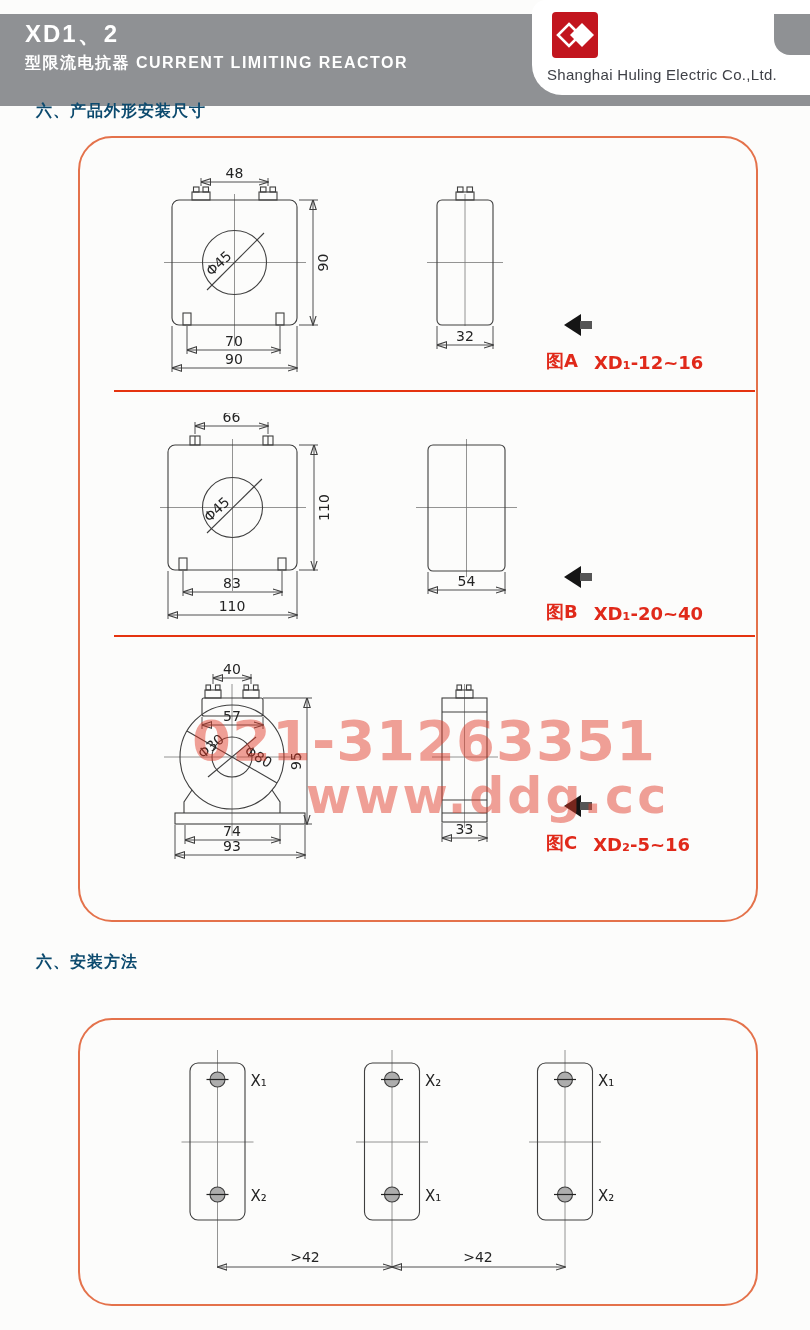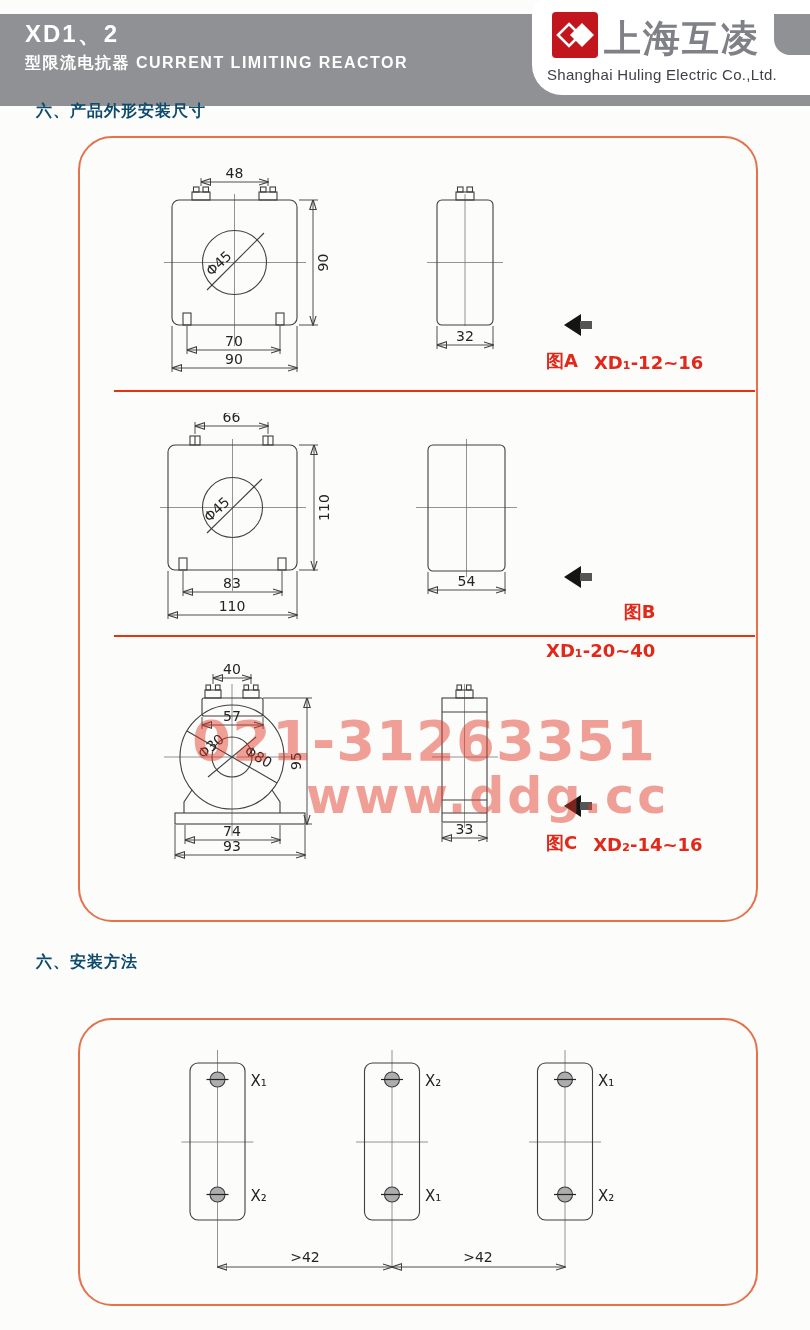--- a/index.html
+++ b/index.html
@@ -31,21 +31,21 @@
   .fig .cl{stroke:#787878;stroke-width:.8;}
   .fig .xl,.fig .dim{stroke:#3c3c3c;stroke-width:.9;}
   .fig text{fill:#242424;font-size:14px;text-anchor:middle;
             font-family:"DejaVu Sans","Liberation Sans",sans-serif;}
   .fig .plbl{font-size:15px;text-anchor:start;}
   .fig .screw{fill:#adadad;stroke:#3c3c3c;}
   .fig .slot{stroke:#222222;stroke-width:1.2;}
   
   .figlabel{position:absolute;left:546px;display:flex;gap:16px;font-size:18px;font-weight:bold;
             color:#e0291a;font-family:"DejaVu Sans","Liberation Sans",sans-serif;align-items:flex-end;}
-  .lA{top:349px;} .lB{top:600px;flex-direction:column;} .lC{top:831px;}
+  .lA{top:349px;} .lB{top:600px;} .lC{top:831px;}
   .ptr{position:absolute;left:564px;}
   .pA{top:313px;} .pB{top:565px;} .pC{top:794px;}
   
   .wm{position:absolute;color:rgba(226,58,40,0.48);font-weight:bold;white-space:nowrap;pointer-events:none;
       font-family:"DejaVu Sans","Liberation Sans",sans-serif;z-index:30;}
   .wm1{left:176px;top:358px;font-size:56px;letter-spacing:17px;}
   .wm2{left:192px;top:708px;font-size:56px;letter-spacing:1px;}
   .wm3{left:306px;top:768px;font-size:49px;letter-spacing:3px;}
 </style>
 </head>
@@ -57,21 +57,20 @@
     <div class="hdr-model">XD1、2</div>
     <div class="hdr-type">型限流电抗器 CURRENT LIMITING REACTOR</div>
   </div>
   <div class="hdr-white"></div>
   <div class="hdr-tab"></div>
   <svg class="logo" width="46" height="46" viewBox="0 0 46 46">
     <rect x="0" y="0" width="46" height="46" rx="4" fill="#c2151e"></rect>
     <path d="M17,12 L28,23 L17,34 L6,23 Z" fill="none" stroke="#ffffff" stroke-width="2.6"></path>
     <path d="M30,11 L42,23 L30,35 L18,23 Z" fill="#ffffff"></path>
   </svg>
-  <div class="brand">上海互凌</div>
   <div class="company">Shanghai Huling Electric Co.,Ltd.</div>
 
   <div class="sec-title t1">六、产品外形安装尺寸</div>
   <div class="box box1"></div>
   <div class="divider d1"></div>
   <div class="divider d2"></div>
 
   <svg class="fig" style="left:140px;top:158px" width="400" height="218" viewBox="0 0 400 218">
     <defs>
       <marker id="mkA" viewBox="0 0 10 10" refX="9.5" refY="5" markerWidth="10" markerHeight="10" orient="auto-start-reverse" markerUnits="userSpaceOnUse">
@@ -237,21 +236,21 @@
   <div class="figlabel lB">
     <span>图B</span>
     <span>XD₁-20~40</span>
   </div>
   <svg class="ptr pC" width="30" height="24" viewBox="0 0 30 24">
     <polygon points="0,12 17,1 17,23" fill="#151515"></polygon>
       <rect x="16" y="8" width="12" height="8" fill="#555555"></rect>
   </svg>
   <div class="figlabel lC">
     <span>图C</span>
-    <span>XD₂-14~16</span>
+    <span>XD₂-5~16</span>
   </div>
 
   <div class="wm wm2">021-31263351</div>
   <div class="wm wm3">www.ddg.cc</div>
 
   <div class="sec-title t2">六、安装方法</div>
   <div class="box box2"></div>
 
   <svg class="fig" style="left:75px;top:1015px" width="680" height="285" viewBox="0 0 680 285">
     <defs>

